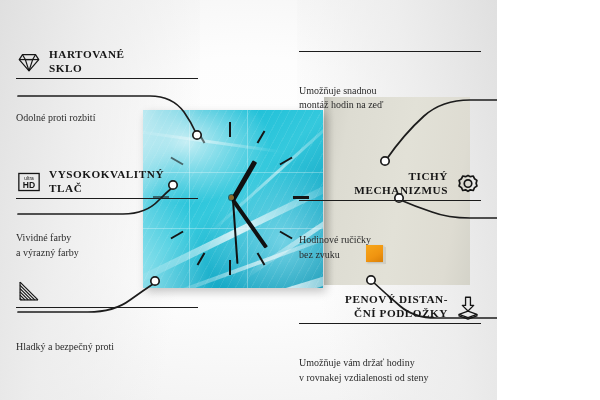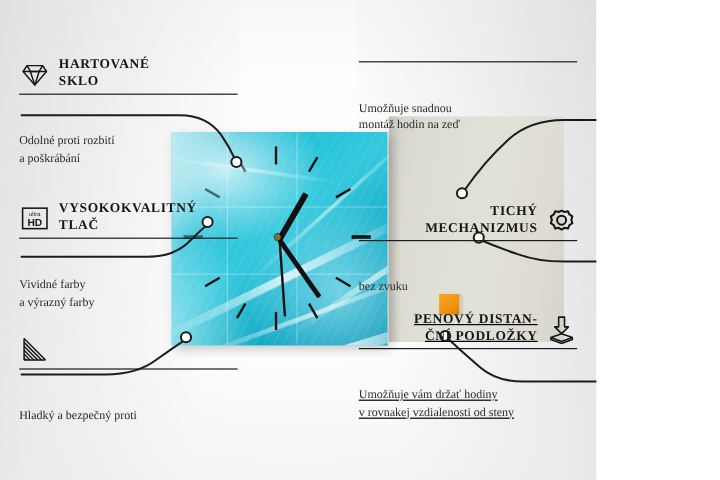--- a/index.html
+++ b/index.html
@@ -76,21 +76,21 @@
   .rule{height:1px;background:#1c1c1c;margin:3px 0 4px 0;}
   .desc{font-size:10px;line-height:1.42;color:#2b2b2b;font-family:"Liberation Serif",serif;margin-top:32px;}
   .feat.right .desc{}
   .ico{width:26px;height:26px;flex:0 0 26px;display:block;}
 
   .f-pos-1{left:16px;top:48px;}
   .f-pos-2{left:16px;top:168px;}
   .f-pos-3{left:16px;top:278px;}
   .f-pos-4{right:16px;top:48px;}
   .f-pos-5{right:16px;top:170px;}
-  .f-pos-6{right:16px;top:260px;text-decoration:underline;}
+  .f-pos-6{right:16px;top:293px;}
 </style>
 </head>
 <body>
 
 <div id="stage">
 
   <div class="bg-base"></div>
   <div class="bg-vign-l"></div>
   <div class="bg-vign-r"></div>
 
@@ -164,21 +164,20 @@
         </g>
       </svg>
       <div>
         <div class="ttl">HARTOVANÉ</div>
         <div class="ttl">SKLO</div>
       </div>
     </div>
     <div class="rule"></div>
     <div class="desc">
       <div>Odolné proti rozbití</div>
-      <div>a poškrábání</div>
     </div>
   </div>
 
   <div class="feat left f-pos-2">
     <div class="head">
       <svg class="ico" viewBox="0 0 32 32">
         <rect x="3.5" y="5.5" width="25" height="21" fill="none" stroke="#151515" stroke-width="1.6"></rect>
         <text x="16" y="14" font-family="Liberation Sans, sans-serif" font-size="6" text-anchor="middle" fill="#151515">ultra</text>
         <text x="16" y="23.5" font-family="Liberation Sans, sans-serif" font-size="10.5" font-weight="bold" text-anchor="middle" fill="#151515">HD</text>
       </svg>
@@ -231,20 +230,21 @@
       </div>
       <svg class="ico" viewBox="0 0 32 32">
         <g fill="none" stroke="#151515" stroke-width="2.1" stroke-linejoin="round">
           <path d="M16 5.5 L19 7 L22.5 6.2 L24 9.5 L27 11.5 L26 15 L27 18.5 L24 20.5 L22.5 24 L19 23.2 L16 25 L13 23.2 L9.5 24 L8 20.5 L5 18.5 L6 15 L5 11.5 L8 9.5 L9.5 6.2 L13 7 Z"></path>
           <circle cx="16" cy="15.4" r="4.6"></circle>
         </g>
       </svg>
     </div>
     <div class="rule"></div>
     <div class="desc">
+      <div>Hodinové ručičky</div>
       <div>bez zvuku</div>
     </div>
   </div>
 
   <div class="feat right f-pos-6">
     <div class="head">
       <div>
         <div class="ttl">PENOVÝ DISTAN-</div>
         <div class="ttl">ČNÍ PODLOŽKY</div>
       </div>

